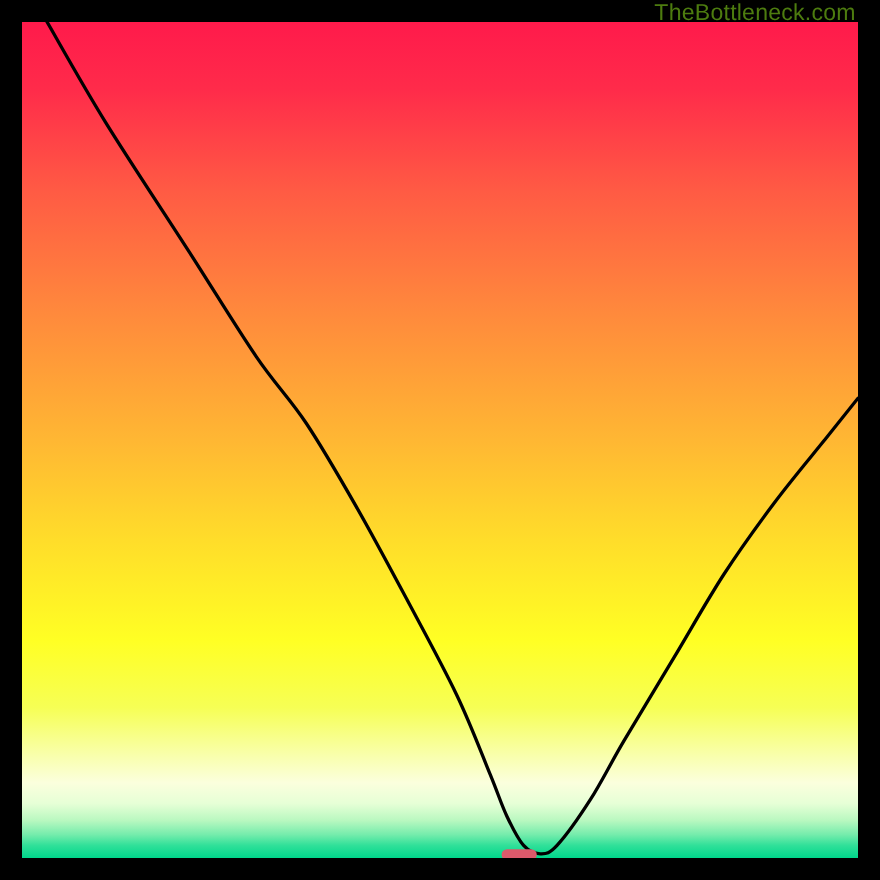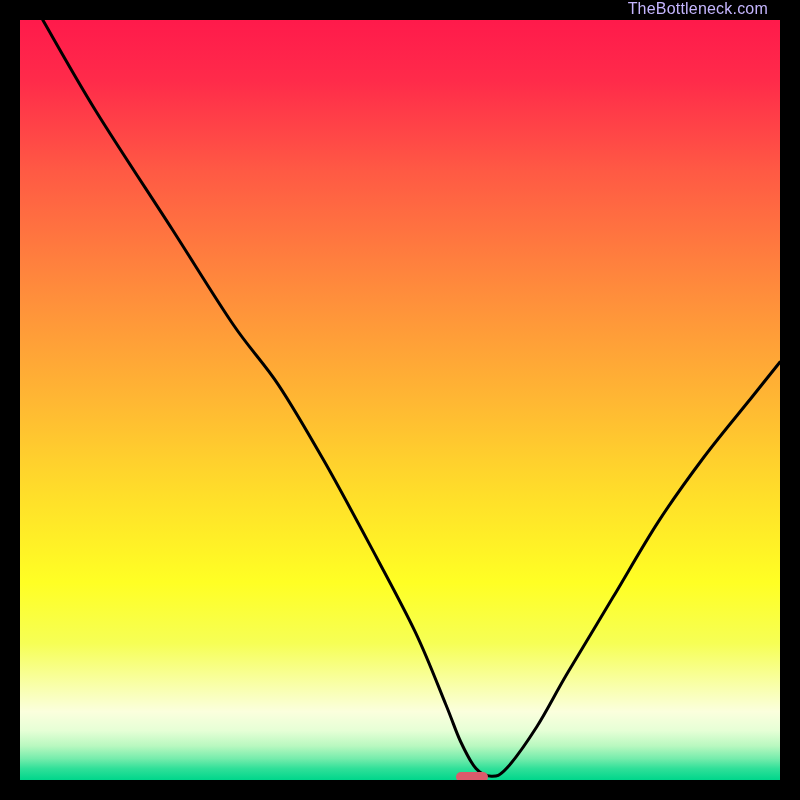--- a/index.html
+++ b/index.html
@@ -39,24 +39,24 @@
     height: 100%;
   }
   .marker {
     position: absolute;
     background: #db5a6b;
     border-radius: 6px;
   }
   .watermark {
     position: absolute;
     top: 0px;
-    right: 32px;
+    right: 22px;
     font-family: Arial, Helvetica, sans-serif;
-    font-size: 16px;
-    color: #c4b5fd;
+    font-size: 21px;
+    color: #4d7c0f;
     letter-spacing: 0.2px;
   }
 </style>
 </head>
 <body>
 
 <div class="frame">
 
   <div class="plot-area">
 

